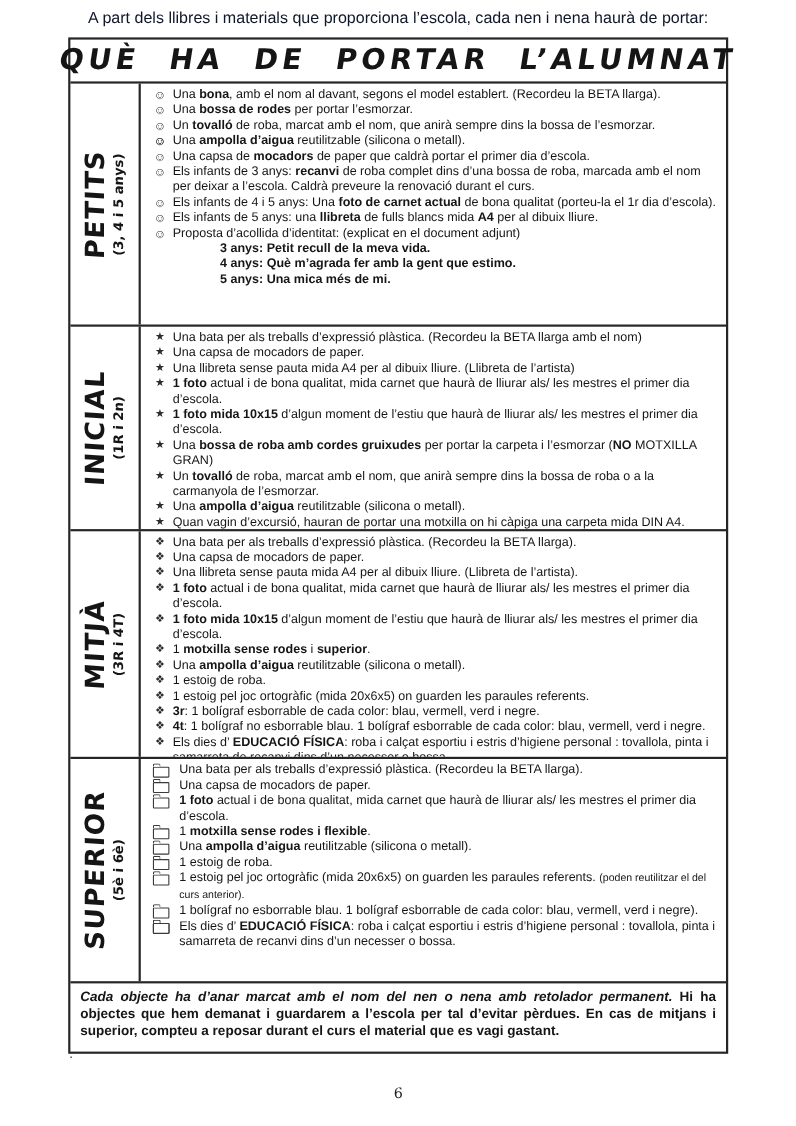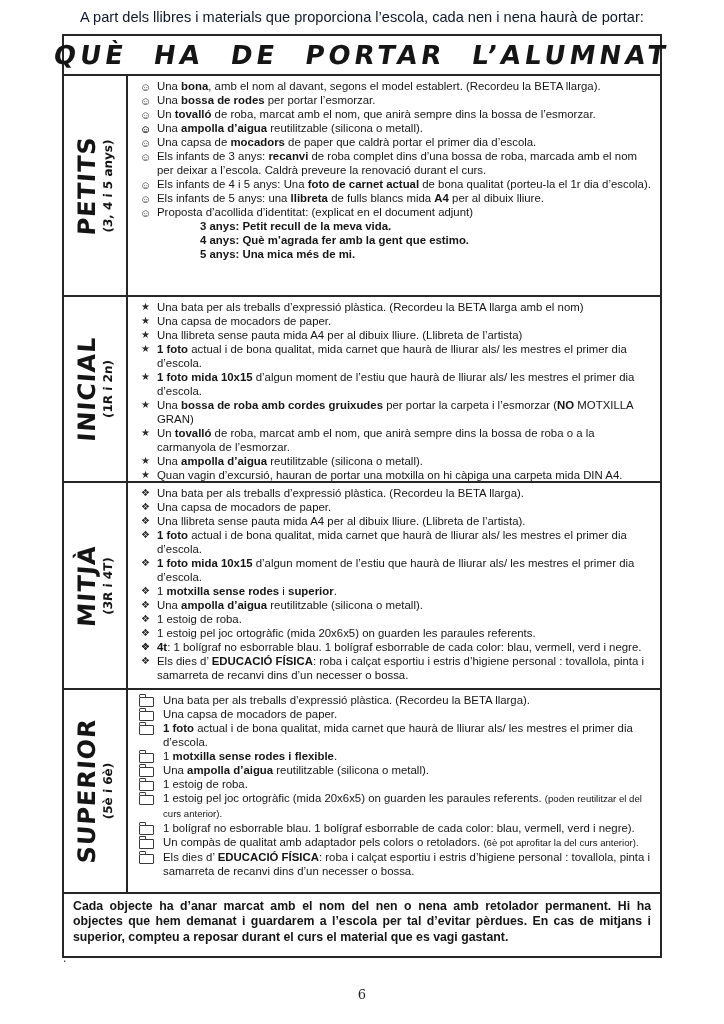--- a/index.html
+++ b/index.html
@@ -41,21 +41,21 @@
   .b-diamond{ font-size:10px; }
   .b-folder { top:3.5px; }
   .b-folder .fbody { display:block; margin-left:1px; width:13px; height:8px;
                      border:1.2px solid #3a3a3a; border-radius:1px; background:#fff; position:relative; }
   .b-folder .fbody::before { content:""; position:absolute; top:-3.4px; left:-1.2px; width:5px; height:2px;
                      border:1.2px solid #3a3a3a; border-bottom:none; border-radius:1.5px 1.5px 0 0; background:#fff; }
   .sm { font-size:9.6px; }
 
   .footer-row { box-sizing:border-box; height:62px; padding:5px 9px 0 9px;
                 font-size:12.3px; font-weight:bold; line-height:15.4px; text-align:justify; }
-  .footer-row .it { }
+  .footer-row .it { font-style:italic; }
 
   .stray-dot { position:absolute; left:63px; top:951px; font-size:12px; color:#333; }
   .page-num  { position:absolute; left:0; right:0; bottom:22px; text-align:center;
                font-family:"DejaVu Serif", serif; font-size:13px; color:#222; }
 </style>
 </head>
 <body>
 
 <div class="page">
   <div class="intro">A part dels llibres i materials que proporciona l’escola, cada nen i nena haurà de portar:</div>
@@ -123,21 +123,21 @@
             <ul class="items">
               <li class=""><span class="blt b-diamond">❖</span><span>Una bata per als treballs d’expressió plàstica. (Recordeu la BETA llarga).</span></li>
               <li class=""><span class="blt b-diamond">❖</span><span>Una capsa de mocadors de paper.</span></li>
               <li class=""><span class="blt b-diamond">❖</span><span>Una llibreta sense pauta mida A4 per al dibuix lliure. (Llibreta de l’artista).</span></li>
               <li class=""><span class="blt b-diamond">❖</span><span><b>1 foto</b> actual i de bona qualitat, mida carnet que haurà de lliurar als/ les mestres el primer dia d’escola.</span></li>
               <li class=""><span class="blt b-diamond">❖</span><span><b>1 foto mida 10x15</b> d’algun moment de l’estiu que haurà de lliurar als/ les mestres el primer dia d’escola.</span></li>
               <li class=""><span class="blt b-diamond">❖</span><span>1 <b>motxilla sense rodes</b> i <b>superior</b>.</span></li>
               <li class=""><span class="blt b-diamond">❖</span><span>Una <b>ampolla d’aigua</b> reutilitzable (silicona o metall).</span></li>
               <li class=""><span class="blt b-diamond">❖</span><span>1 estoig de roba.</span></li>
               <li class=""><span class="blt b-diamond">❖</span><span>1 estoig pel joc ortogràfic (mida 20x6x5) on guarden les paraules referents.</span></li>
-              <li class=""><span class="blt b-diamond">❖</span></li>
+              <li class=""><span class="blt b-diamond">❖</span><span><b>3r</b>: 1 bolígraf esborrable de cada color: blau, vermell, verd i negre.</span></li>
               <li class=""><span class="blt b-diamond">❖</span><span><b>4t</b>: 1 bolígraf no esborrable blau. 1 bolígraf esborrable de cada color: blau, vermell, verd i negre.</span></li>
               <li class=""><span class="blt b-diamond">❖</span><span>Els dies d’ <b>EDUCACIÓ FÍSICA</b>: roba i calçat esportiu i estris d’higiene personal : tovallola, pinta i samarreta de recanvi dins d’un necesser o bossa.</span></li>
             </ul>
           </div>
         </div>
         <div class="section-row s3">
           <div class="label-cell">
             <div class="rot">
               <div class="lbl">SUPERIOR</div>
               <div class="slbl">(5è i 6è)</div>
@@ -167,21 +167,21 @@
                   <span class="fbody"></span>
                 </span><span>1 estoig pel joc ortogràfic (mida 20x6x5) on guarden les paraules referents. <span class="sm">(poden reutilitzar el del curs anterior).</span></span></li>
               <li class="fold"><span class="blt b-folder">
                   <span class="fbody"></span>
                 </span><span>1 bolígraf no esborrable blau. 1 bolígraf esborrable de cada color: blau, vermell, verd i negre).</span></li>
               <li class="fold"><span class="blt b-folder">
                   <span class="fbody"></span>
                 </span></li>
               <li class="fold"><span class="blt b-folder">
                   <span class="fbody"></span>
-                </span><span>Un compàs de qualitat amb adaptador pels colors o retoladors. <span class="sm">(6è pot aprofitar la del curs anterior).</span></span></li>
+                </span></li>
               <li class="fold"><span class="blt b-folder">
                   <span class="fbody"></span>
                 </span><span>Els dies d’ <b>EDUCACIÓ FÍSICA</b>: roba i calçat esportiu i estris d’higiene personal : tovallola, pinta i samarreta de recanvi dins d’un necesser o bossa.</span></li>
             </ul>
           </div>
         </div>
       </div>
 
     <div class="footer-row"><span class="it">Cada objecte ha d’anar marcat amb el nom del nen o nena amb retolador permanent.</span> <span>Hi ha objectes que hem demanat i guardarem a l’escola per tal d’evitar pèrdues. En cas de mitjans i superior, compteu a reposar durant el curs el material que es vagi gastant.</span></div>
   </div>

